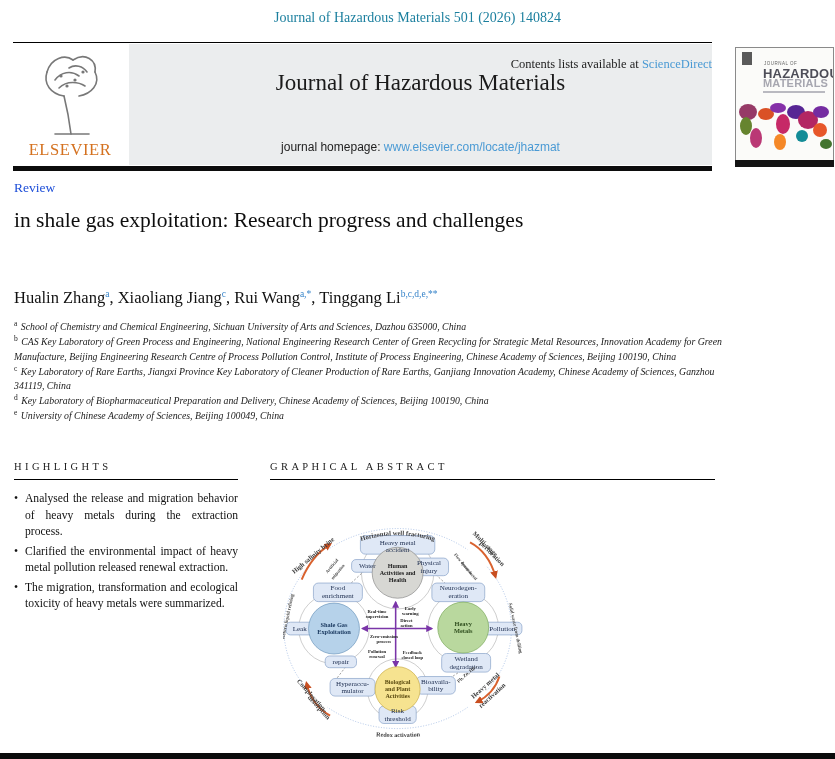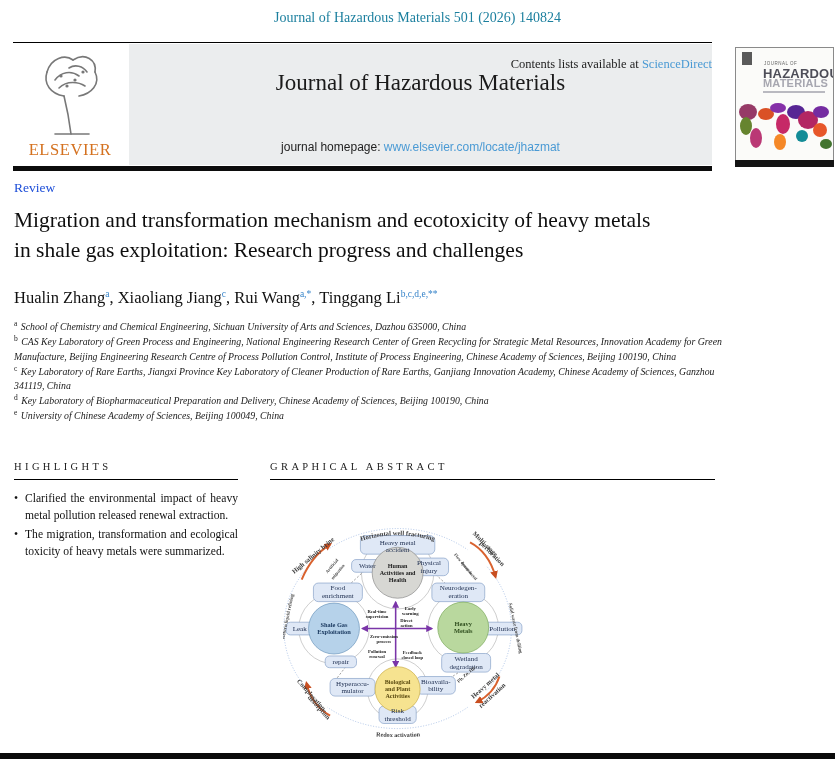--- a/index.html
+++ b/index.html
@@ -110,40 +110,40 @@
       <ellipse cx="66" cy="38" rx="6" ry="6" fill="#00838f"></ellipse>
       <ellipse cx="90" cy="46" rx="6" ry="5" fill="#33691e"></ellipse>
     </g>
   </svg>
 </div>
 <div class="abs cover-bar"></div>
 
 <div class="abs review">Review</div>
 
 <div class="abs title">
-  <div>Migration and transformation mechanism and ecotoxicity of heavy metals</div>
   <div>in shale gas exploitation: Research progress and challenges</div>
 </div>
 
 <div class="abs authors">
   <span><span>Hualin Zhang</span><sup>a</sup><span>, </span></span><span><span>Xiaoliang Jiang</span><sup>c</sup><span>, </span></span><span><span>Rui Wang</span><sup>a,*</sup><span>, </span></span><span><span>Tinggang Li</span><sup>b,c,d,e,**</sup><span></span></span>
 </div>
 
 <div class="abs affils">
   <div><sup>a</sup> <span>School of Chemistry and Chemical Engineering, Sichuan University of Arts and Sciences, Dazhou 635000, China</span></div>
   <div><sup>b</sup> <span>CAS Key Laboratory of Green Process and Engineering, National Engineering Research Center of Green Recycling for Strategic Metal Resources, Innovation Academy for Green Manufacture, Beijing Engineering Research Centre of Process Pollution Control, Institute of Process Engineering, Chinese Academy of Sciences, Beijing 100190, China</span></div>
   <div><sup>c</sup> <span>Key Laboratory of Rare Earths, Jiangxi Province Key Laboratory of Cleaner Production of Rare Earths, Ganjiang Innovation Academy, Chinese Academy of Sciences, Ganzhou 341119, China</span></div>
   <div><sup>d</sup> <span>Key Laboratory of Biopharmaceutical Preparation and Delivery, Chinese Academy of Sciences, Beijing 100190, China</span></div>
   <div><sup>e</sup> <span>University of Chinese Academy of Sciences, Beijing 100049, China</span></div>
 </div>
 
 <div class="abs hl-col">
   <div class="col-heading">HIGHLIGHTS</div>
   <div class="col-rule"></div>
   <div class="hl-list">
+    <div class="hl-item">Analysed the release and migration behavior of heavy metals during the extraction process.</div>
     <div class="hl-item">Clarified the environmental impact of heavy metal pollution released renewal extraction.</div>
     <div class="hl-item">The migration, transformation and ecological toxicity of heavy metals were summarized.</div>
   </div>
 </div>
 
 <div class="abs ga-col">
   <div class="col-heading">GRAPHICAL ABSTRACT</div>
   <div class="col-rule"></div>
 
   <svg class="ga-fig" width="240" height="232" viewBox="0 0 490 474">

